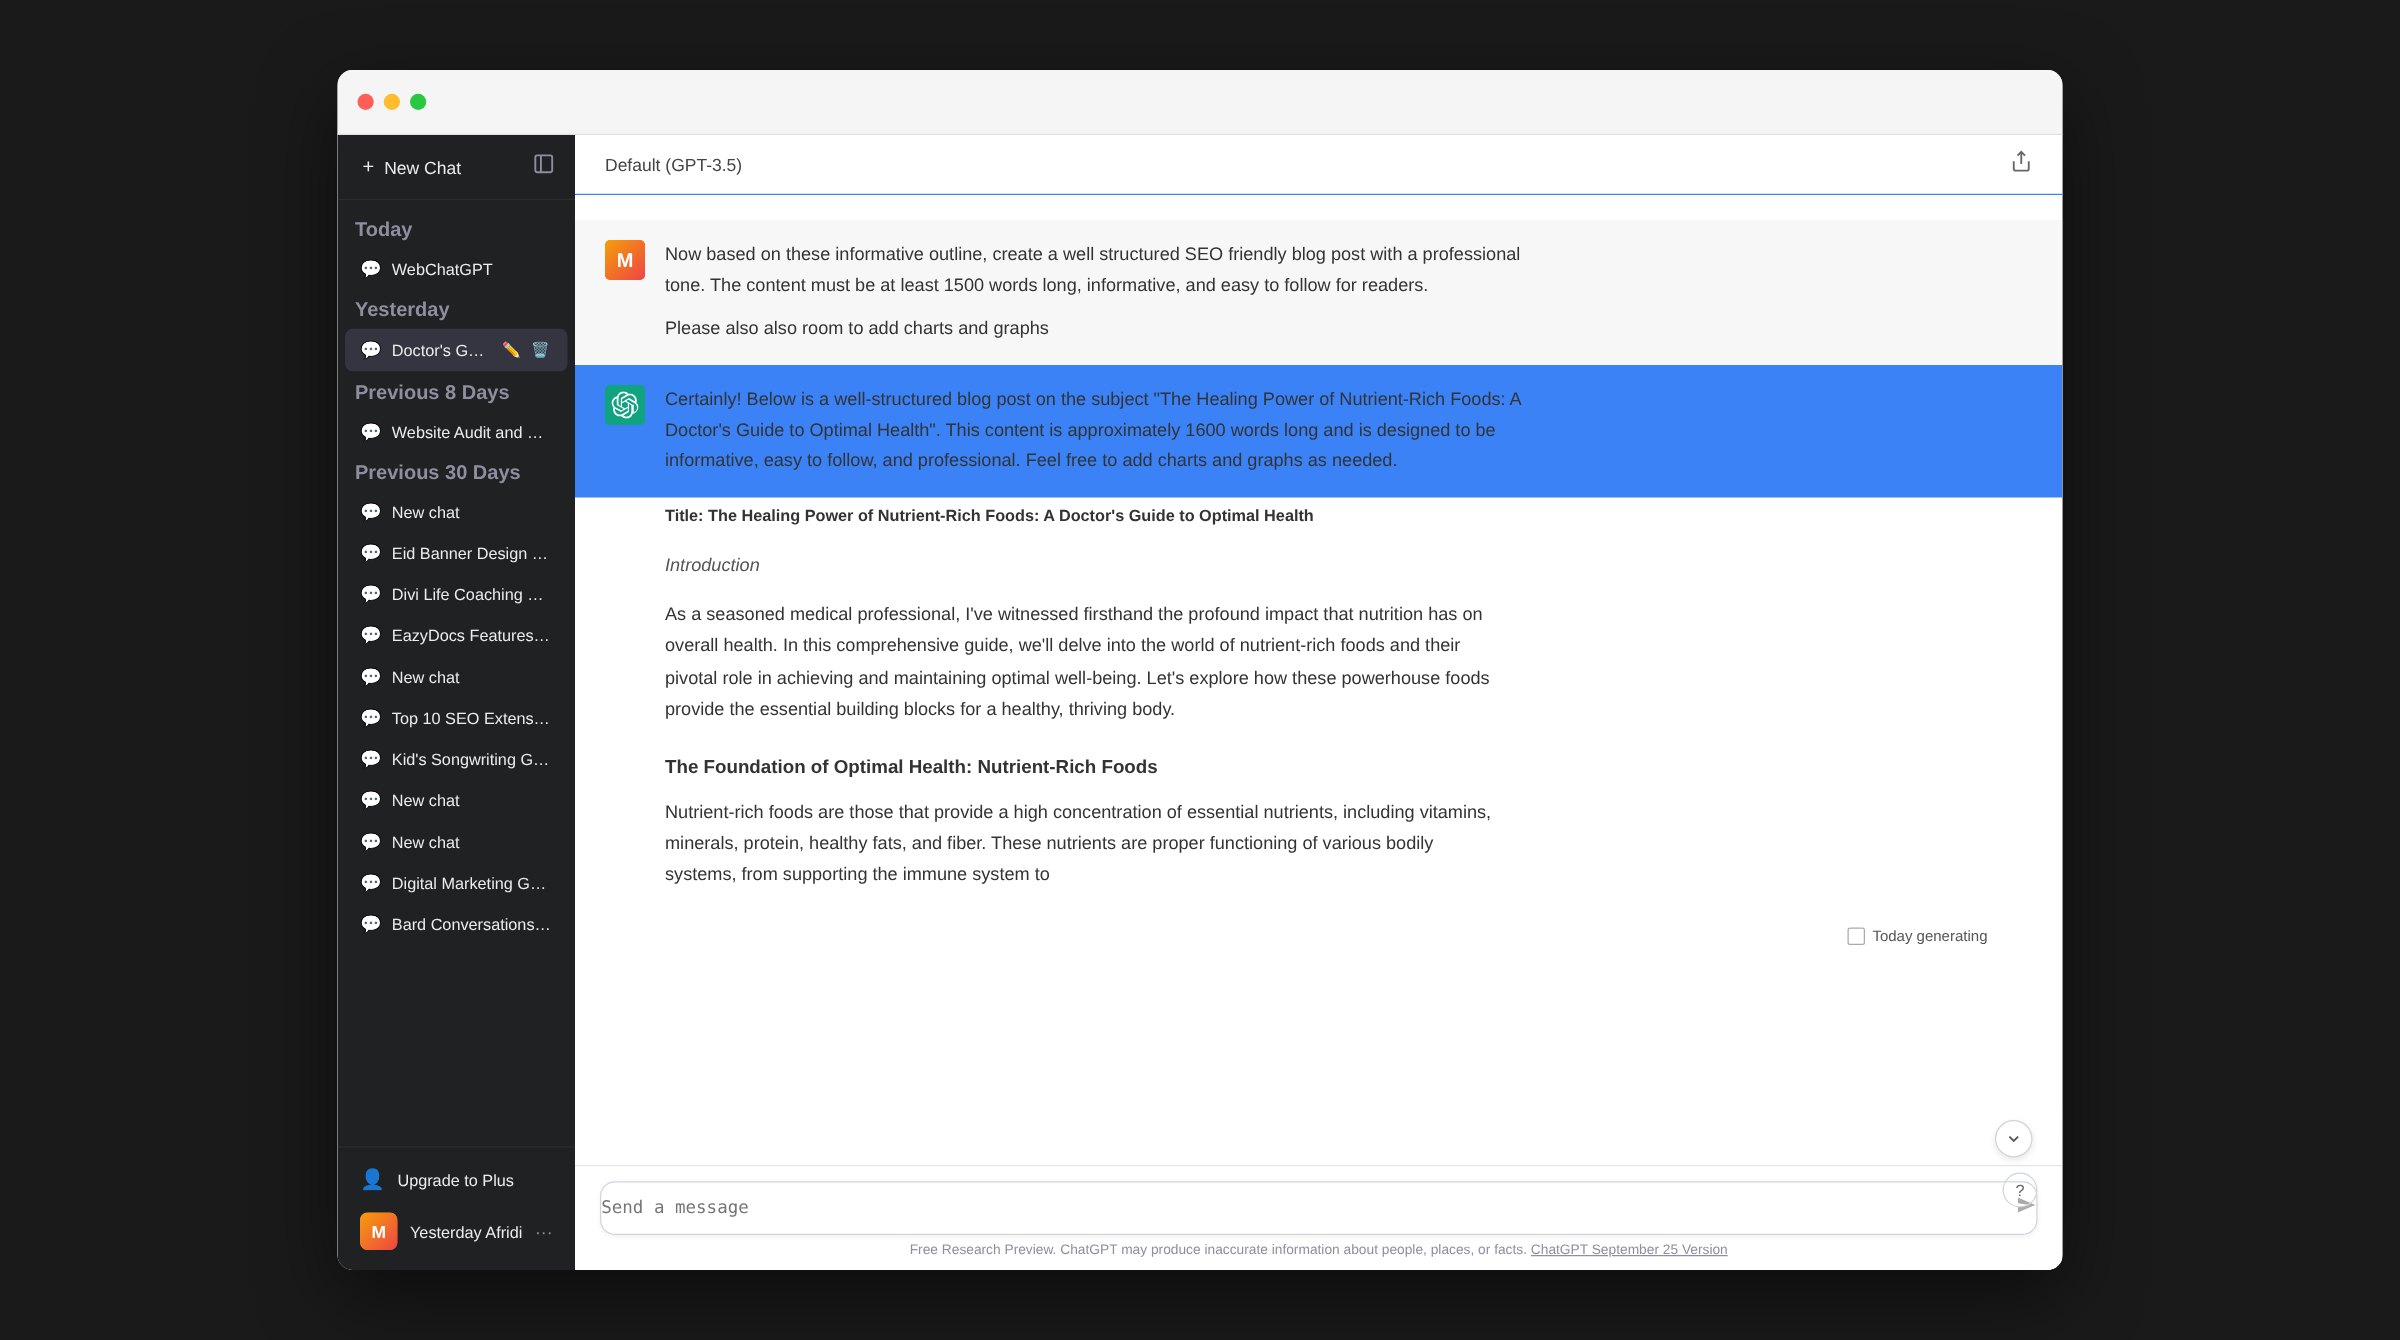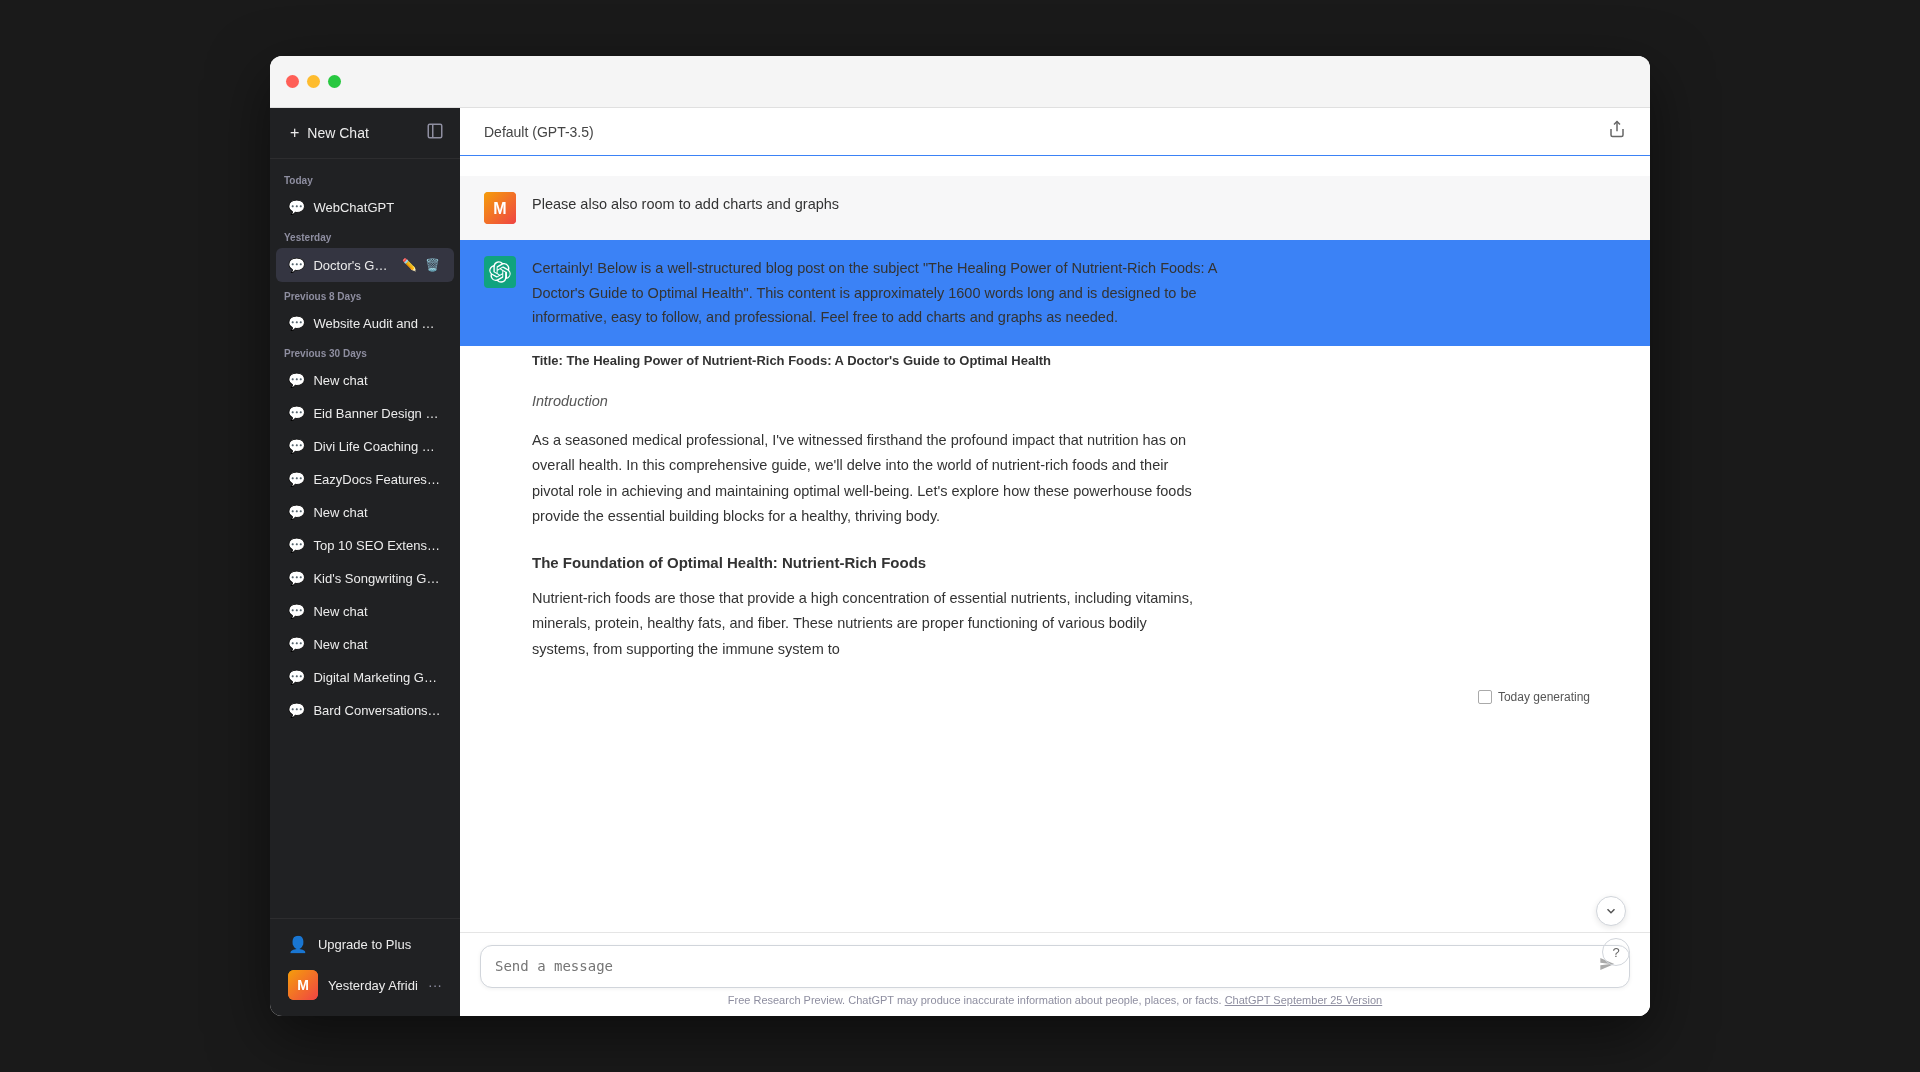--- a/index.html
+++ b/index.html
@@ -97,21 +97,21 @@
     }
     .sidebar-content {
       flex: 1;
       overflow-y: auto;
       padding: 8px 0;
     }
     .sidebar-content::-webkit-scrollbar { width: 4px; }
     .sidebar-content::-webkit-scrollbar-thumb { background: #3a3a3c; border-radius: 2px; }
     .section-label {
       color: #8e8ea0;
-      font-size: 10px;
+      font-size: 16px;
       font-weight: 600;
       padding: 8px 14px 4px;
       text-transform: none;
     }
     .chat-item {
       display: flex;
       align-items: center;
       gap: 8px;
       padding: 8px 12px;
       cursor: pointer;
@@ -323,21 +323,21 @@
       padding: 12px 20px 6px;
       background: #fff;
       flex-shrink: 0;
       position: relative;
     }
     .input-row {
       display: flex;
       align-items: center;
       border: 1px solid #d1d5db;
       border-radius: 12px;
-      padding: 10px 14px;
+      padding: 10px 0;
       gap: 10px;
       background: #fff;
       box-shadow: 0 1px 4px rgba(0,0,0,0.06);
     }
     .message-input {
       flex: 1;
       border: none;
       outline: none;
       font-size: 14px;
       color: #333;
@@ -549,20 +549,21 @@
                 <linearGradient id="userAv" x1="0%" y1="0%" x2="100%" y2="100%">
                   <stop offset="0%" style="stop-color:#f59e0b"></stop>
                   <stop offset="100%" style="stop-color:#ef4444"></stop>
                 </linearGradient>
               </defs>
               <rect width="32" height="32" fill="url(#userAv)" rx="4"></rect>
               <text x="50%" y="55%" text-anchor="middle" dominant-baseline="middle" fill="white" font-size="16" font-weight="bold">M</text>
             </svg>
           </div>
           <div class="msg-content">
+            <p>Now based on these informative outline, create a well structured SEO friendly blog post with a professional tone. The content must be at least 1500 words long, informative, and easy to follow for readers.</p>
             <p>Please also also room to add charts and graphs</p>
           </div>
         </div>
 
         <div class="message assistant-msg">
           <div class="msg-avatar gpt-av">
             <svg width="22" height="22" viewBox="0 0 41 41" fill="none" xmlns="http://www.w3.org/2000/svg">
               <path d="M37.532 16.87a9.963 9.963 0 00-.856-8.184 10.078 10.078 0 00-10.855-4.835 9.964 9.964 0 00-7.504-3.35 10.079 10.079 0 00-9.612 6.967 9.967 9.967 0 00-6.664 4.834 10.08 10.08 0 001.24 11.817 9.965 9.965 0 00.856 8.185 10.079 10.079 0 0010.855 4.835 9.965 9.965 0 007.504 3.349 10.078 10.078 0 009.617-6.971 9.967 9.967 0 006.663-4.834 10.079 10.079 0 00-1.244-11.813zM22.498 37.886a7.474 7.474 0 01-4.799-1.735c.061-.033.168-.091.237-.134l7.964-4.6a1.294 1.294 0 00.655-1.134V19.054l3.366 1.944a.12.12 0 01.066.092v9.299a7.505 7.505 0 01-7.49 7.496zM6.392 31.006a7.471 7.471 0 01-.894-5.023c.06.036.162.099.237.141l7.964 4.6a1.297 1.297 0 001.308 0l9.724-5.614v3.888a.12.12 0 01-.048.103l-8.051 4.649a7.504 7.504 0 01-10.24-2.744zM4.297 13.62A7.469 7.469 0 018.2 10.333c0 .068-.004.19-.004.274v9.201a1.294 1.294 0 00.654 1.132l9.723 5.614-3.366 1.944a.12.12 0 01-.114.012L6.044 23.86a7.504 7.504 0 01-1.747-10.24zm27.658 6.437l-9.724-5.615 3.367-1.943a.121.121 0 01.114-.012l9.048 5.222a7.498 7.498 0 01-1.158 13.528v-9.476a1.293 1.293 0 00-.647-1.704zm3.35-5.043c-.059-.037-.162-.099-.236-.141l-7.965-4.6a1.298 1.298 0 00-1.308 0l-9.723 5.614v-3.888a.12.12 0 01.048-.103l8.05-4.645a7.497 7.497 0 0111.135 7.763zm-21.063 6.929l-3.367-1.944a.12.12 0 01-.065-.092v-9.299a7.497 7.497 0 0112.293-5.756 6.94 6.94 0 00-.236.134l-7.965 4.6a1.294 1.294 0 00-.654 1.132l-.006 11.225zm1.829-3.943l4.33-2.501 4.332 2.497v4.998l-4.331 2.5-4.331-2.5V18z" fill="currentColor"></path>
             </svg>
           </div>

